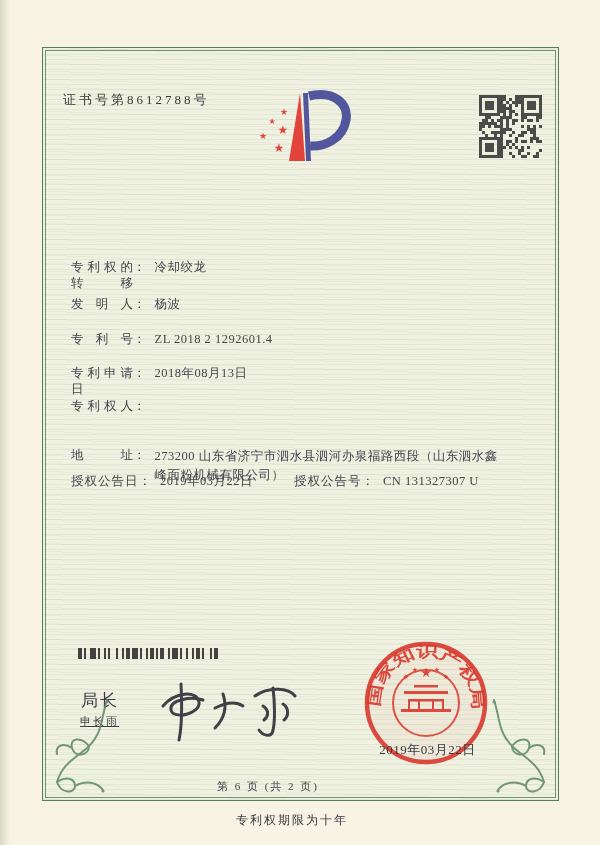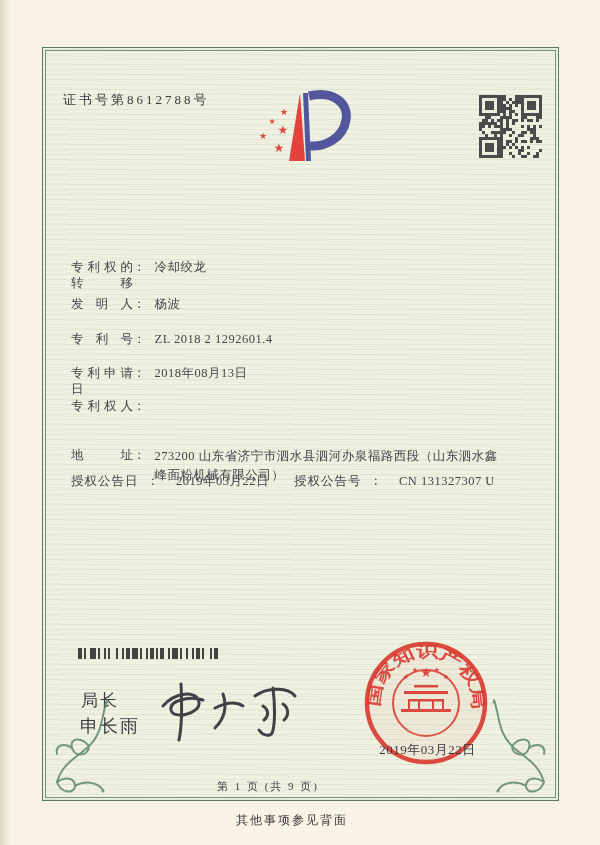--- a/index.html
+++ b/index.html
@@ -18,28 +18,28 @@
   .abs{position:absolute;}
   .cert-no{left:20px;top:43px;font-size:13px;letter-spacing:3px;color:#3a3a3e;}
   .title{left:0;top:133px;width:515px;text-align:center;font-size:33px;font-weight:600;
     letter-spacing:7px;color:#2f2e2b;}
   
   .frow{left:28px;font-size:12.5px;color:#45444c;display:flex;align-items:flex-start;line-height:16px;}
   .flabel{display:inline-block;width:62px;text-align:justify;text-align-last:justify;}
   .fcolon{display:inline-block;margin:0 3px 0 0;}
   .fvalue{display:inline-block;letter-spacing:0.5px;margin-left:6px;}
   .fvalue.addr{width:352px;line-height:18.5px;}
-  .pair{display:flex;align-items:flex-end;gap:8px;}
+  .pair{display:flex;align-items:flex-end;}
   .pair .plabel{letter-spacing:1px;}
   
   .paras{left:28px;top:452px;width:466px;font-size:12.6px;line-height:17.6px;color:#3e3d45;
     text-align:justify;letter-spacing:0.3px;}
   .paras p{margin:0;text-indent:2em;}
   .sig-role{left:38px;top:641px;font-size:17px;color:#3c3b43;letter-spacing:2px;}
-  .sig-name{left:37px;top:666px;font-size:18px;color:#3c3b43;letter-spacing:2px;}
+  .sig-name{left:37px;top:666px;font-size:11px;color:#3c3b43;letter-spacing:2px;text-decoration:underline;}
   .page-num{left:80px;top:731px;width:290px;text-align:center;font-size:11px;color:#434248;letter-spacing:2px;}
   .back-note{left:142px;top:812px;width:300px;text-align:center;font-size:12px;color:#39383e;letter-spacing:2px;}
   .seal-date{left:317px;top:693px;width:135px;text-align:center;font-size:13px;color:#3a3a42;letter-spacing:0.5px;}
   svg{display:block;}
 </style>
 </head>
 <body>
 
 <div class="scan">
   <div class="panel">
@@ -148,21 +148,21 @@
         <rect x="50" y="64" width="36" height="2.5"></rect>
         <rect x="50" y="66" width="2" height="8"></rect>
         <rect x="60" y="66" width="2" height="8"></rect>
         <rect x="74" y="66" width="2" height="8"></rect>
         <rect x="84" y="66" width="2" height="8"></rect>
         <rect x="43" y="74" width="50" height="3"></rect>
       </g>
     </svg>
     <div class="abs seal-date">2019年03月22日</div>
 
-    <div class="abs page-num">第 1 页 (共 9 页)</div>
+    <div class="abs page-num">第 6 页 (共 2 页)</div>
 
     <svg class="abs" style="left:2px;top:650px" width="78" height="98" viewBox="0 0 78 98">
       <g stroke="#5d8766" stroke-width="2" fill="none" stroke-linecap="round" opacity="0.85">
         <path d="M62,2 C56,20 58,34 44,48 C32,60 18,64 12,84"></path>
         <path d="M44,48 C36,38 24,40 27,50 C30,60 44,58 44,48"></path>
         <path d="M12,84 C20,78 30,80 30,88 C30,96 16,96 12,84"></path>
         <path d="M30,88 C40,82 52,84 58,92"></path>
         <path d="M27,50 C18,44 10,48 12,56"></path>
         <circle cx="62" cy="4" r="1.6" fill="#5d8766" stroke="none"></circle>
         <circle cx="58" cy="93" r="1.6" fill="#5d8766" stroke="none"></circle>
@@ -174,14 +174,14 @@
         <path d="M44,48 C36,38 24,40 27,50 C30,60 44,58 44,48"></path>
         <path d="M12,84 C20,78 30,80 30,88 C30,96 16,96 12,84"></path>
         <path d="M30,88 C40,82 52,84 58,92"></path>
         <path d="M27,50 C18,44 10,48 12,56"></path>
         <circle cx="62" cy="4" r="1.6" fill="#5d8766" stroke="none"></circle>
         <circle cx="58" cy="93" r="1.6" fill="#5d8766" stroke="none"></circle>
       </g>
     </svg>
   </div>
 
-  <div class="abs back-note">其他事项参见背面</div>
+  <div class="abs back-note">专利权期限为十年</div>
 </div>
 
 </body></html>

